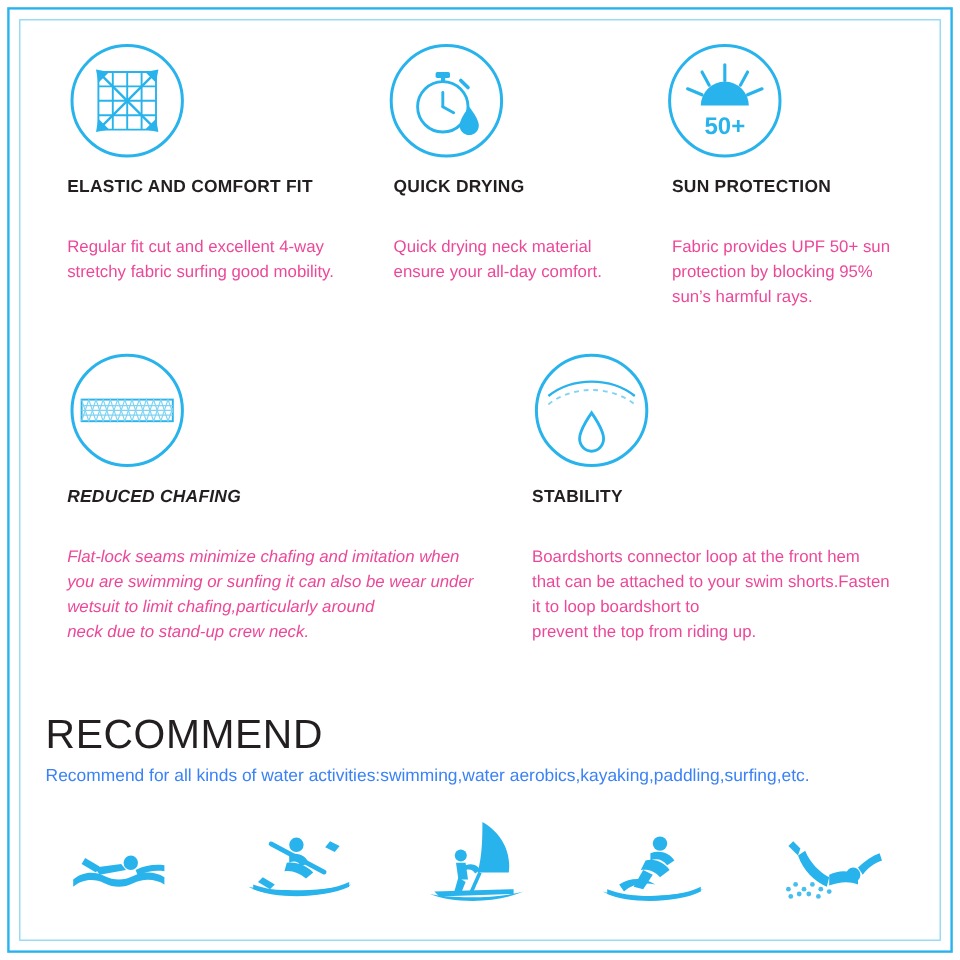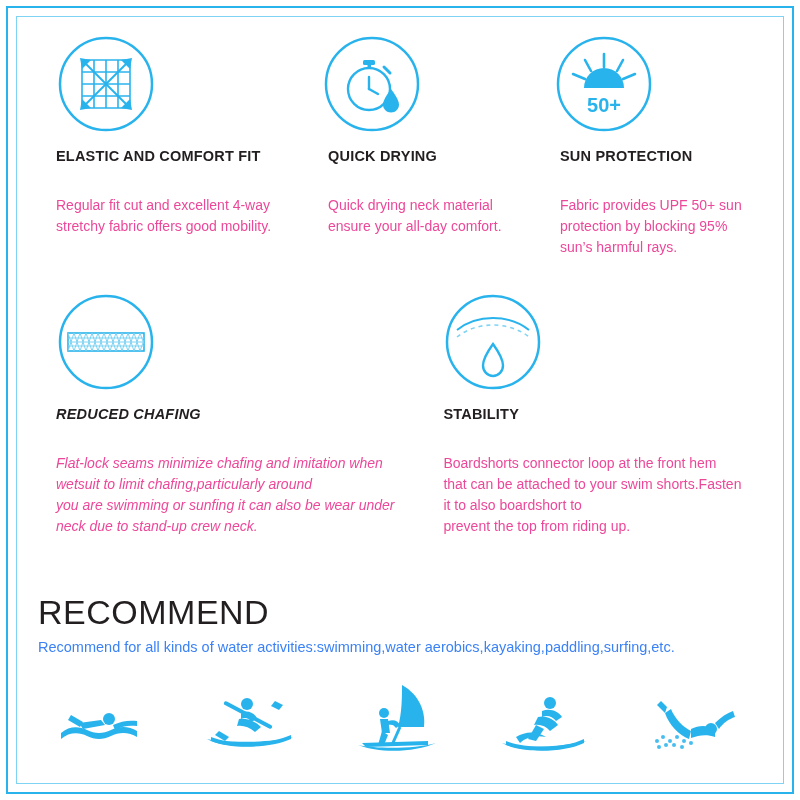--- a/index.html
+++ b/index.html
@@ -150,21 +150,21 @@
               <polygon points="24,24 35,26 26,35"></polygon>
               <polygon points="76,24 74,35 65,26"></polygon>
               <polygon points="24,76 26,65 35,74"></polygon>
               <polygon points="76,76 65,74 74,65"></polygon>
             </g>
           </svg>
         </div>
         <div class="feature-title">ELASTIC AND COMFORT FIT</div>
         <div class="feature-body">
           <div>Regular fit cut and excellent 4-way</div>
-          <div>stretchy fabric offers good mobility.</div>
+          <div>stretchy fabric surfing good mobility.</div>
         </div>
       </div>
 
       <div class="feature f-w2">
         <div class="icon-wrap ind2">
           <svg width="100" height="100" viewBox="0 0 100 100">
             <circle cx="50" cy="50" r="46" fill="none" stroke="#29b3ec" stroke-width="2.5"></circle>
             <circle cx="47" cy="55" r="21" fill="none" stroke="#29b3ec" stroke-width="2.4"></circle>
             <rect x="41" y="26" width="12" height="5" rx="1.5" fill="#29b3ec"></rect>
             <rect x="45.5" y="30" width="3.5" height="5" fill="#29b3ec"></rect>
@@ -217,40 +217,40 @@
               <path d="M12 41 L18 59 L24 41 L30 59 L36 41 L42 59 L48 41 L54 59 L60 41 L66 59 L72 41 L78 59 L84 41 L88 52"></path>
               <line x1="12" y1="46" x2="88" y2="46"></line>
               <line x1="12" y1="50" x2="88" y2="50"></line>
               <line x1="12" y1="54" x2="88" y2="54"></line>
             </g>
           </svg>
         </div>
         <div class="feature-title">REDUCED CHAFING</div>
         <div class="feature-body">
           <div>Flat-lock seams minimize chafing and imitation when</div>
+          <div>you are swimming or sunfing it can also be wear under</div>
           <div>wetsuit to limit chafing,particularly around</div>
-          <div>you are swimming or sunfing it can also be wear under</div>
           <div>neck due to stand-up crew neck.</div>
         </div>
       </div>
 
       <div class="feature f2-w2">
         <div class="icon-wrap">
           <svg width="100" height="100" viewBox="0 0 100 100">
             <circle cx="50" cy="50" r="46" fill="none" stroke="#29b3ec" stroke-width="2.5"></circle>
             <path d="M14 38 C34 22 66 22 86 38" fill="none" stroke="#29b3ec" stroke-width="2"></path>
             <path d="M14 45 C34 29 66 29 86 45" fill="none" stroke="#7fd3f3" stroke-width="1.6" stroke-dasharray="4 4"></path>
             <path d="M50 52 C50 52 40 66 40 73.5 C40 79.3 44.5 84 50 84 C55.5 84 60 79.3 60 73.5 C60 66 50 52 50 52 Z" fill="none" stroke="#29b3ec" stroke-width="2.4"></path>
           </svg>
         </div>
         <div class="feature-title">STABILITY</div>
         <div class="feature-body">
           <div>Boardshorts connector loop at the front hem</div>
           <div>that can be attached to your swim shorts.Fasten</div>
-          <div>it to also boardshort to</div>
+          <div>it to loop boardshort to</div>
           <div>prevent the top from riding up.</div>
         </div>
       </div>
     </div>
 
     <div class="recommend">
       <div class="recommend-title">RECOMMEND</div>
       <div class="recommend-sub">Recommend for all kinds of water activities:swimming,water aerobics,kayaking,paddling,surfing,etc.</div>
     </div>
 

